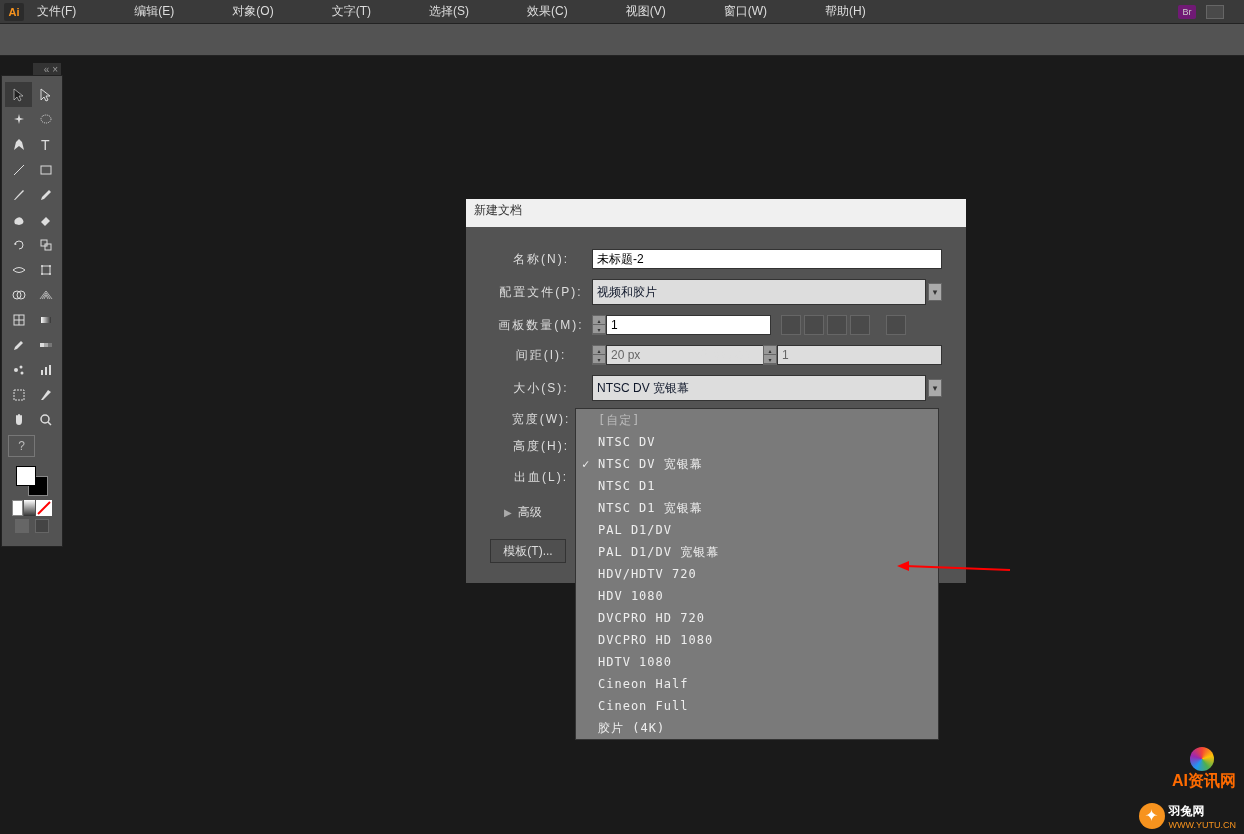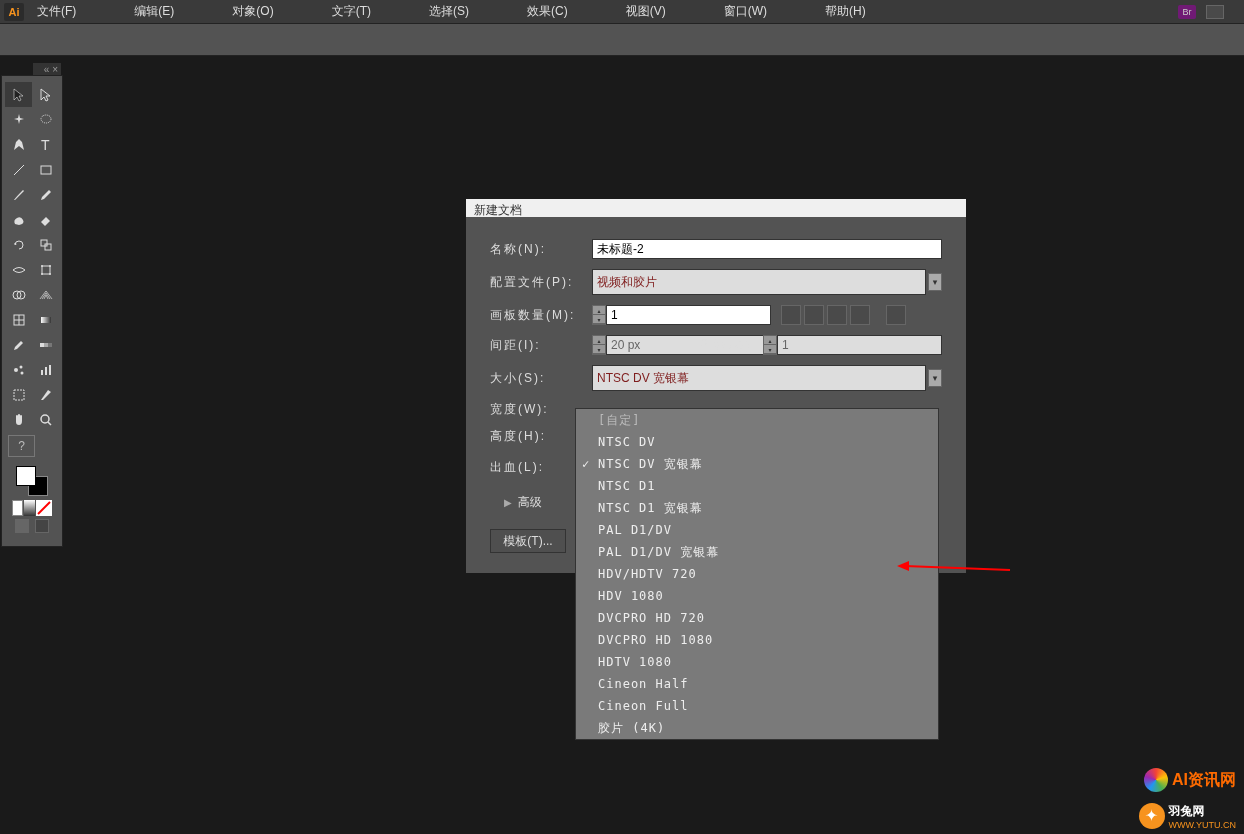--- a/index.html
+++ b/index.html
@@ -26,27 +26,27 @@
 .swatch-pair { position:relative; width:32px; height:30px; margin:2px auto 4px; }
 .swatch-front { position:absolute; left:0; top:0; width:20px; height:20px; background:#fff; border:1px solid #000; z-index:2; }
 .swatch-back { position:absolute; right:0; bottom:0; width:20px; height:20px; background:#000; border:1px solid #888; }
 .color-row { display:flex; gap:1px; padding:0 3px; }
 .color-sq { width:16px; height:16px; }
 .mode-row { display:flex; gap:6px; padding:3px 6px; }
 .mode-sq { width:14px; height:14px; border:1px solid #666; }
 
 
 .dialog { position:absolute; left:466px; top:199px; width:500px; background:#fff; }
-.dlg-title { height:18px; background:#f0f0f0; color:#333; font-size:12px; padding:3px 8px; }
+.dlg-title { height:28px; background:#f0f0f0; color:#333; font-size:12px; padding:3px 8px; }
 .dlg-body { background:#535353; color:#ddd; padding:22px 24px 20px; font-size:12px; }
 .form-row { display:flex; align-items:center; margin-bottom:10px; position:relative; }
-.form-label { width:102px; text-align:left; padding-right:0; letter-spacing:2px; }
+.form-label { width:102px; text-align:center; padding-right:0; letter-spacing:2px; }
 .txt-input { flex:1; height:20px; background:#fff; color:#000; border:1px solid #333; padding:0 4px; font-size:12px; }
 .txt-input.narrow { flex:0 0 110px; background:#ddd; color:#666; }
-.select-input { flex:1; height:20px; background:#ddd; color:#7f1d1d; border:1px solid #333; padding:12px 4px; font-size:12px; display:flex; align-items:center; justify-content:space-between; }
+.select-input { flex:1; height:20px; background:#ddd; color:#0f172a; border:1px solid #333; padding:12px 4px; font-size:12px; display:flex; align-items:center; justify-content:space-between; }
 .sel-btn { width:14px; height:18px; background:#aaa; border:1px solid #666; display:flex; align-items:center; justify-content:center; margin-left:2px; }
 .sel-btn::after { content:"▾"; font-size:9px; color:#333; }
 .spinner { width:14px; height:20px; background:#999; border:1px solid #666; display:flex; flex-direction:column; }
 .spinner div { flex:1; display:flex; align-items:center; justify-content:center; font-size:6px; color:#333; border-bottom:1px solid #666; }
 .mini-icons { display:flex; gap:3px; margin-left:10px; }
 .mini-icon { width:20px; height:20px; border:1px solid #666; background:#4a4a4a; }
 .adv-row { display:flex; align-items:center; margin:18px 0 0 14px; }
 .adv-arrow { margin-right:6px; color:#aaa; font-size:10px; }
 .btn-row { margin-top:18px; display:flex; }
 .dlg-btn { height:24px; width:76px; background:#4f4f4f; border:1px solid #333; color:#ddd; font-size:12px; display:flex; align-items:center; justify-content:center; margin-right:8px; cursor:pointer; }
@@ -56,21 +56,21 @@
 
 .dropdown { position:absolute; left:575px; top:408px; width:364px; background:#7a7a7a; border:1px solid #333; color:#eee; font-size:12px; }
 .dd-item { height:22px; display:flex; align-items:center; padding-left:22px; position:relative; cursor:pointer; font-family:"SimSun", monospace; letter-spacing:1px; }
 .dd-item.custom { color:#bbb; }
 .dd-item.sel::before { content:"✓"; position:absolute; left:6px; }
 
 
 .arrow-anno { position:absolute; left:895px; top:560px; pointer-events:none; }
 
 
-.wm1 { position:absolute; right:8px; bottom:42px; display:flex; align-items:center; color:#ff6b00; font-weight:bold; font-size:16px; }
+.wm1 { position:absolute; right:8px; bottom:42px; display:flex; align-items:center; color:#ff6b00; font-weight:bold; font-size:16px;flex-direction:column; }
 .wm1-icon { width:24px; height:24px; border-radius:50%; background:conic-gradient(#f44336,#ffc107,#4caf50,#2196f3,#9c27b0,#f44336); margin-right:4px; }
 .wm2 { position:absolute; right:8px; bottom:4px; display:flex; align-items:center; }
 .wm2-icon { width:26px; height:26px; border-radius:50%; background:#f7931e; margin-right:4px; display:flex; align-items:center; justify-content:center; color:#fff; font-size:16px; }
 .wm2-txt-main { color:#fff; font-size:12px; font-weight:bold; }
 .wm2-txt-sub { color:#f7931e; font-size:9px; display:block; }
 </style>
 </head>
 <body>
 
 <div class="menubar">

